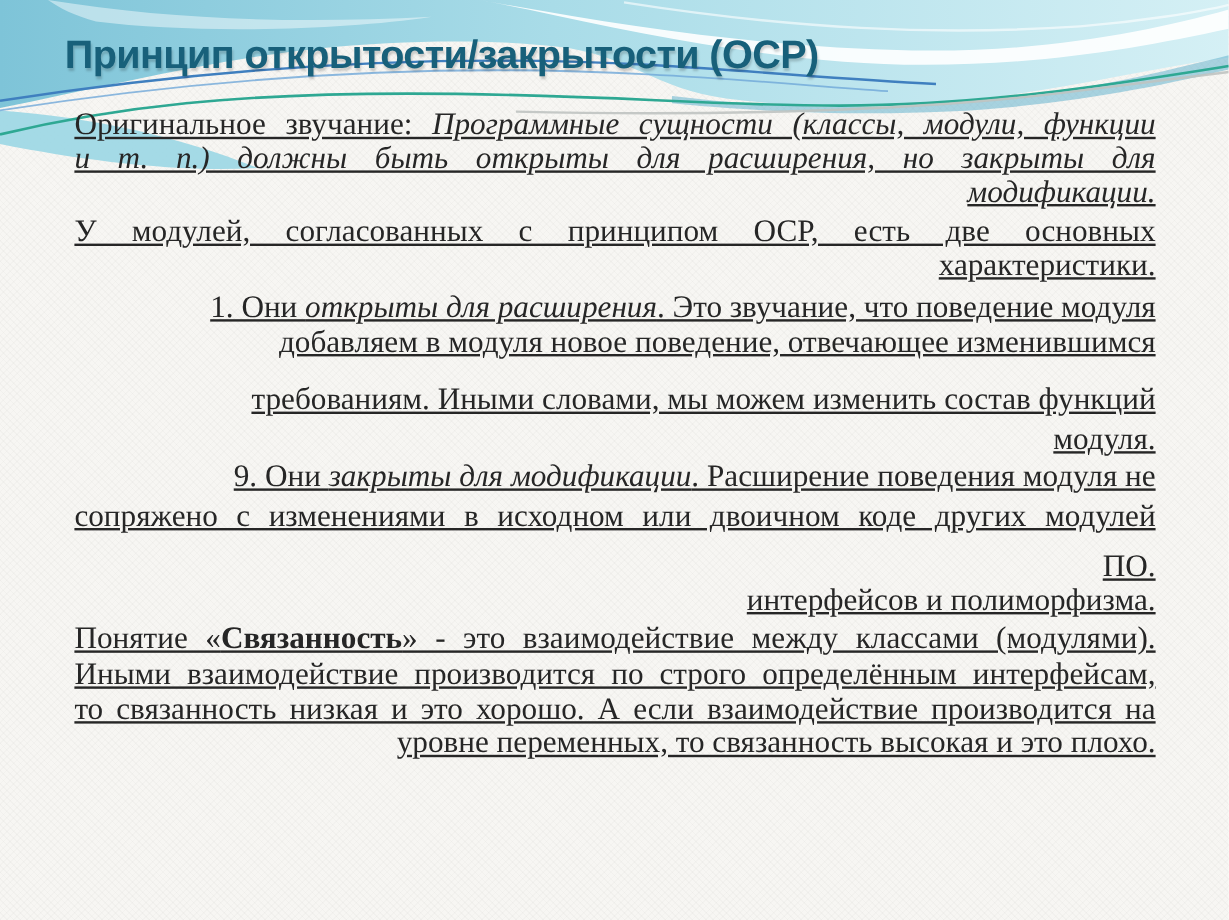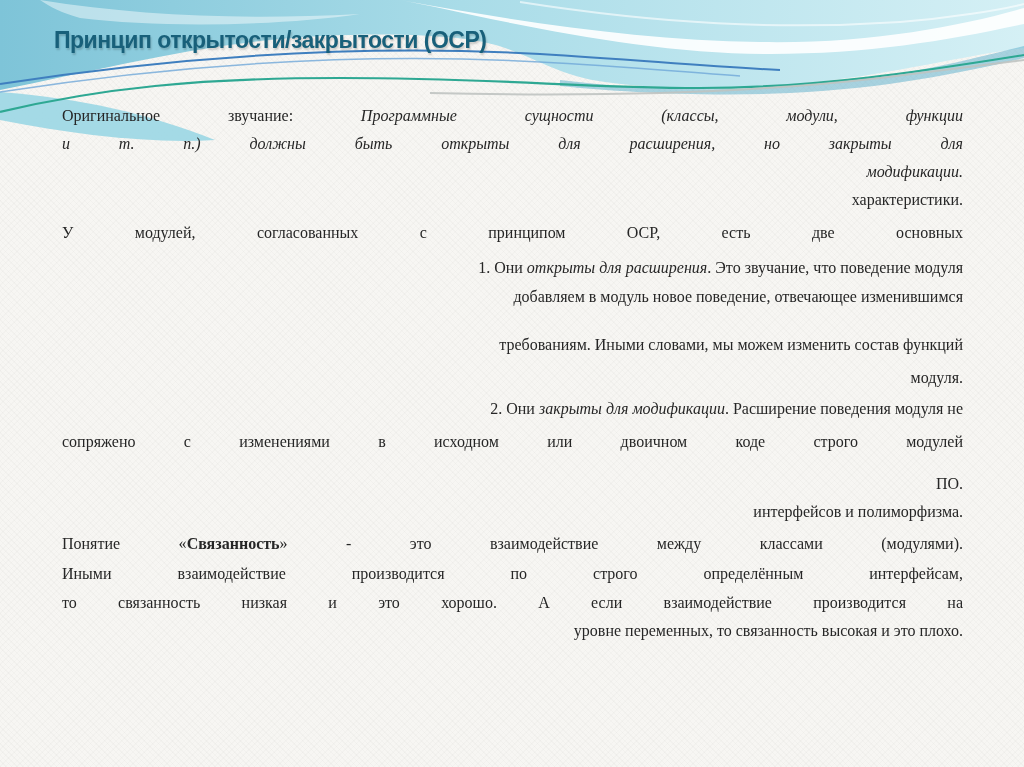--- a/index.html
+++ b/index.html
@@ -23,38 +23,39 @@
     height: 150px;
     display: block;
   }
 
   .slide-title {
     position: absolute;
     top: 27px;
     left: 54px;
     width: 950px;
     font-family: "Liberation Sans", sans-serif;
-    font-size: 23px;
+    font-size: 33px;
     font-weight: bold;
     letter-spacing: -0.5px;
     color: var(--title-color, #18607A);
     text-shadow: 1px 2px 2px rgba(0,0,0,0.18);
     white-space: nowrap;
     z-index: 3;
   }
 
   .slide-body {
     position: absolute;
-    top: 102px;
+    top: 90px;
     left: 62px;
     width: 901px;
-    font-size: 16px;
+    font-size: 26px;
     line-height: 28px;
     color: var(--body-color, #262626);
     z-index: 2;
+    text-decoration: underline;
   }
 
   .line { text-align: right; }
   .line.stretch { text-align: justify; text-align-last: justify; }
   .it { font-style: italic; }
   .bd { font-weight: bold; }
 </style>
 </head>
 <body>
 
@@ -84,28 +85,28 @@
     <path d="M0,112 C100,88 200,78 340,78 C500,78 580,88 700,88 C820,88 930,70 1024,55" fill="none" stroke="#2EA893" stroke-width="2.2"></path>
     <path d="M430,93 C600,97 760,92 880,78 C945,70 995,64 1024,60" fill="none" stroke="#BFC3C1" stroke-width="2" opacity="0.9"></path>
   </svg>
 
   <div class="slide-title">Принцип открытости/закрытости (ОСР)</div>
 
   <div class="slide-body">
       <div class="line stretch" style="margin-top: 0px;"><span>Оригинальное звучание: </span><span class="it">Программные сущности (классы, модули, функции</span></div>
       <div class="line stretch" style="margin-top: 0px;"><span class="it">и т. п.) должны быть открыты для расширения, но закрыты для</span></div>
       <div class="line" style="margin-top: 0px;"><span class="it">модификации.</span></div>
+      <div class="line stretch" style="margin-top: 5px;"><span>У модулей, согласованных с принципом ОСР, есть две основных</span></div>
       <div class="line" style="margin-top: 0px;"><span>характеристики.</span></div>
-      <div class="line stretch" style="margin-top: 5px;"><span>У модулей, согласованных с принципом ОСР, есть две основных</span></div>
       <div class="line" style="margin-top: 7px;"><span>1. Они </span><span class="it">открыты для расширения</span><span>. Это звучание, что поведение модуля</span></div>
-      <div class="line" style="margin-top: 1px;"><span>добавляем в модуль новое поведение, отвечающее изменившимся</span></div>
+      <div class="line" style="margin-top: 1px;"><span>добавляем в модуля новое поведение, отвечающее изменившимся</span></div>
       <div class="line" style="margin-top: 20px;"><span>требованиям. Иными словами, мы можем изменить состав функций</span></div>
       <div class="line" style="margin-top: 5px;"><span>модуля.</span></div>
-      <div class="line" style="margin-top: 3px;"><span>2. Они </span><span class="it">закрыты для модификации</span><span>. Расширение поведения модуля не</span></div>
-      <div class="line stretch" style="margin-top: 5px;"><span>сопряжено с изменениями в исходном или двоичном коде строго модулей</span></div>
+      <div class="line" style="margin-top: 3px;"><span>9. Они </span><span class="it">закрыты для модификации</span><span>. Расширение поведения модуля не</span></div>
+      <div class="line stretch" style="margin-top: 5px;"><span>сопряжено с изменениями в исходном или двоичном коде других модулей</span></div>
       <div class="line" style="margin-top: 14px;"><span>ПО.</span></div>
       <div class="line" style="margin-top: 0px;"><span>интерфейсов и полиморфизма.</span></div>
       <div class="line stretch" style="margin-top: 4px;"><span>Понятие «</span><span class="bd">Связанность</span><span>» - это взаимодействие между классами (модулями).</span></div>
       <div class="line stretch" style="margin-top: 2px;"><span>Иными взаимодействие производится по строго определённым интерфейсам,</span></div>
       <div class="line stretch" style="margin-top: 1px;"><span>то связанность низкая и это хорошо. А если взаимодействие производится на</span></div>
       <div class="line" style="margin-top: 0px;"><span>уровне переменных, то связанность высокая и это плохо.</span></div>
     </div>
 
 </div>
 

